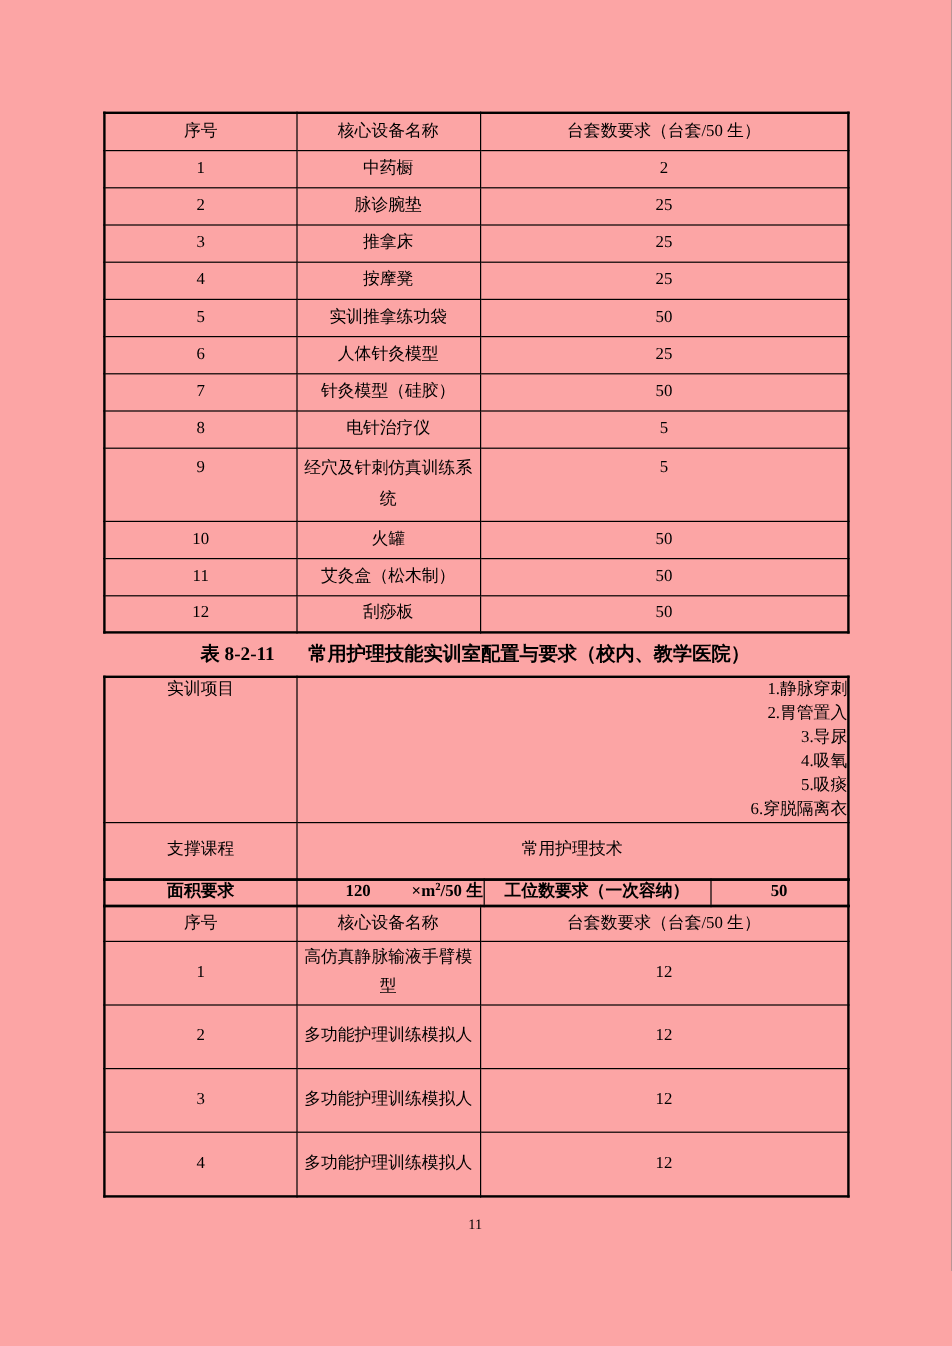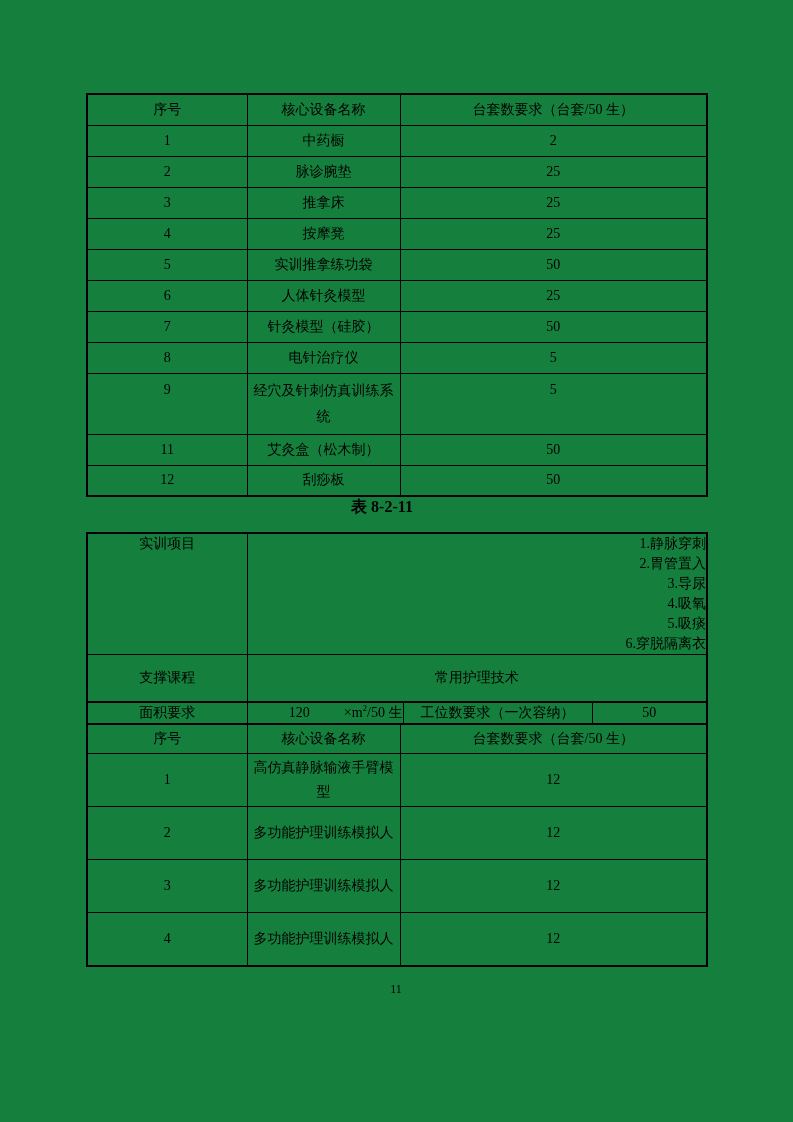--- a/index.html
+++ b/index.html
@@ -1,21 +1,21 @@
 <!DOCTYPE html>
 <html><head>
 <meta charset="utf-8">
 <style>
   html, body { margin: 0; padding: 0; background: #888; }
   .page {
     position: relative;
     width: 793px;
     height: 1122px;
     margin: 0 auto;
-    background: #15803d;
+    background: #fca5a5;
     font-family: "Liberation Serif", "DejaVu Serif", serif;
     color: #000;
     overflow: hidden;
   }
   .doc {
     position: absolute;
     top: 93px;
     left: 86px;
     width: 620px;
   }
@@ -37,35 +37,35 @@
   
   .t1 tr { height: 31px; }
   .t1 tr.h2 { height: 61px; }
   .t1 tr.h2 td { vertical-align: top; line-height: 31px; }
   .t1 tr.h2 td .wrapname { line-height: 26px; display: inline-block; padding-top: 4px; }
   td.name-cell { padding: 0 11px; }
   
   .caption {
     height: 35px;
     display: flex;
-    align-items: flex-start;
+    align-items: center;
     justify-content: center;
     font-weight: bold;
     font-size: 16px;
   }
   .caption .cap-label { margin-right: 28px; }
   
   table.part { margin-top: -2px; }
   .t2a tr.room-row { height: 33px; }
   .t2a tr.proj-row { height: 120px; padding-left: 48px; }
   .t2a td.proj-label { vertical-align: top; line-height: 20px; }
   .t2a td.proj-list { text-align: right; vertical-align: top; padding: 0 0 0 5px; }
   .t2a td.proj-list .proj-item { line-height: 20px; }
   .t2a tr.course-row { height: 47px; }
-  .t2b tr { height: 19px; }
+  .t2b tr { height: 19px; font-weight: bold; }
   .t2b td.area-value-cell { text-align: right; padding-left: 17px; }
   .t2b .unit-gap { display: inline-block; width: 34px; }
   sup.sq { font-size: 9px; vertical-align: super; line-height: 0; }
   .t2c tr.hdr { height: 30px; }
   .t2c tr.eq { height: 53px; }
   .t2c tr.eq td .wrapname { line-height: 24px; display: inline-block; font-family: Liberation Serif, serif; }
   
   .page-number {
     margin-top: 15px;
     text-align: center;
@@ -129,34 +129,40 @@
           <td>8</td>
           <td class="name-cell">电针治疗仪</td>
           <td>5</td>
         </tr>
         <tr class="h2">
           <td>9</td>
           <td class="name-cell"><span class="wrapname">经穴及针刺仿真训练系统</span></td>
           <td>5</td>
         </tr>
         <tr>
+          <td>10</td>
+          <td class="name-cell">火罐</td>
+          <td>50</td>
+        </tr>
+        <tr>
           <td>11</td>
           <td class="name-cell">艾灸盒（松木制）</td>
           <td>50</td>
         </tr>
         <tr>
           <td>12</td>
           <td class="name-cell">刮痧板</td>
           <td>50</td>
         </tr>
       </tbody>
     </table>
 
     <div class="caption">
       <span class="cap-label">表 8-2-11</span>
+      <span>常用护理技能实训室配置与要求（校内、教学医院）</span>
     </div>
 
     <table class="tbl t2a">
       <colgroup>
           <col style="width:160px">
           <col style="width:460px">
         </colgroup>
       <tbody>
         <tr class="proj-row">
           <td class="proj-label">实训项目</td>

